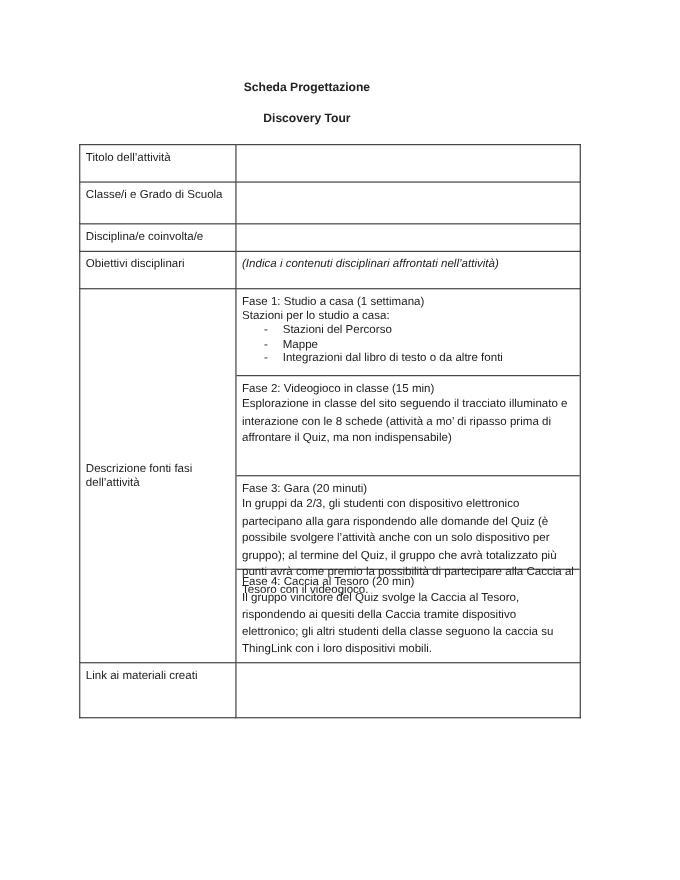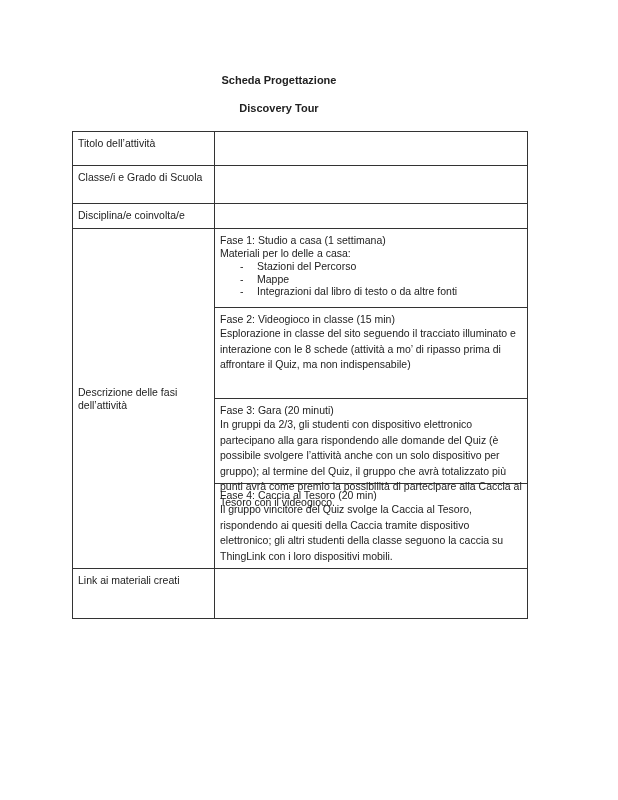--- a/index.html
+++ b/index.html
@@ -34,26 +34,30 @@
     <td class="val"></td>
   </tr>
   <tr style="height:38px;">
     <td class="lbl">Classe/i e Grado di Scuola</td>
     <td class="val"></td>
   </tr>
   <tr style="height:25px;">
     <td class="lbl">Disciplina/e coinvolta/e</td>
     <td class="val"></td>
   </tr>
+  <tr style="height:34px;">
+    <td class="lbl">Obiettivi disciplinari</td>
+    <td class="val it">(Indica i contenuti disciplinari affrontati nell’attività)</td>
+  </tr>
   <tr>
-    <td class="lbl mid">Descrizione delle fasi dell’attività</td>
+    <td class="lbl mid">Descrizione fonti fasi dell’attività</td>
     <td class="nested">
       <div class="phase" style="height:69px;">
         <div>Fase 1: Studio a casa (1 settimana)</div>
-        <div>Materiali per lo delle a casa:</div>
+        <div>Stazioni per lo studio a casa:</div>
         <ul class="dash">
           <li>Stazioni del Percorso</li>
           <li>Mappe</li>
           <li>Integrazioni dal libro di testo o da altre fonti</li>
         </ul>
       </div>
       <div class="phase" style="height:81px;">
         <div>Fase 2: Videogioco in classe (15 min)</div>
         <div class="body">Esplorazione in classe del sito seguendo il tracciato illuminato e interazione con le 8 schede (attività a mo’ di ripasso prima di affrontare il Quiz, ma non indispensabile)</div>
       </div>

